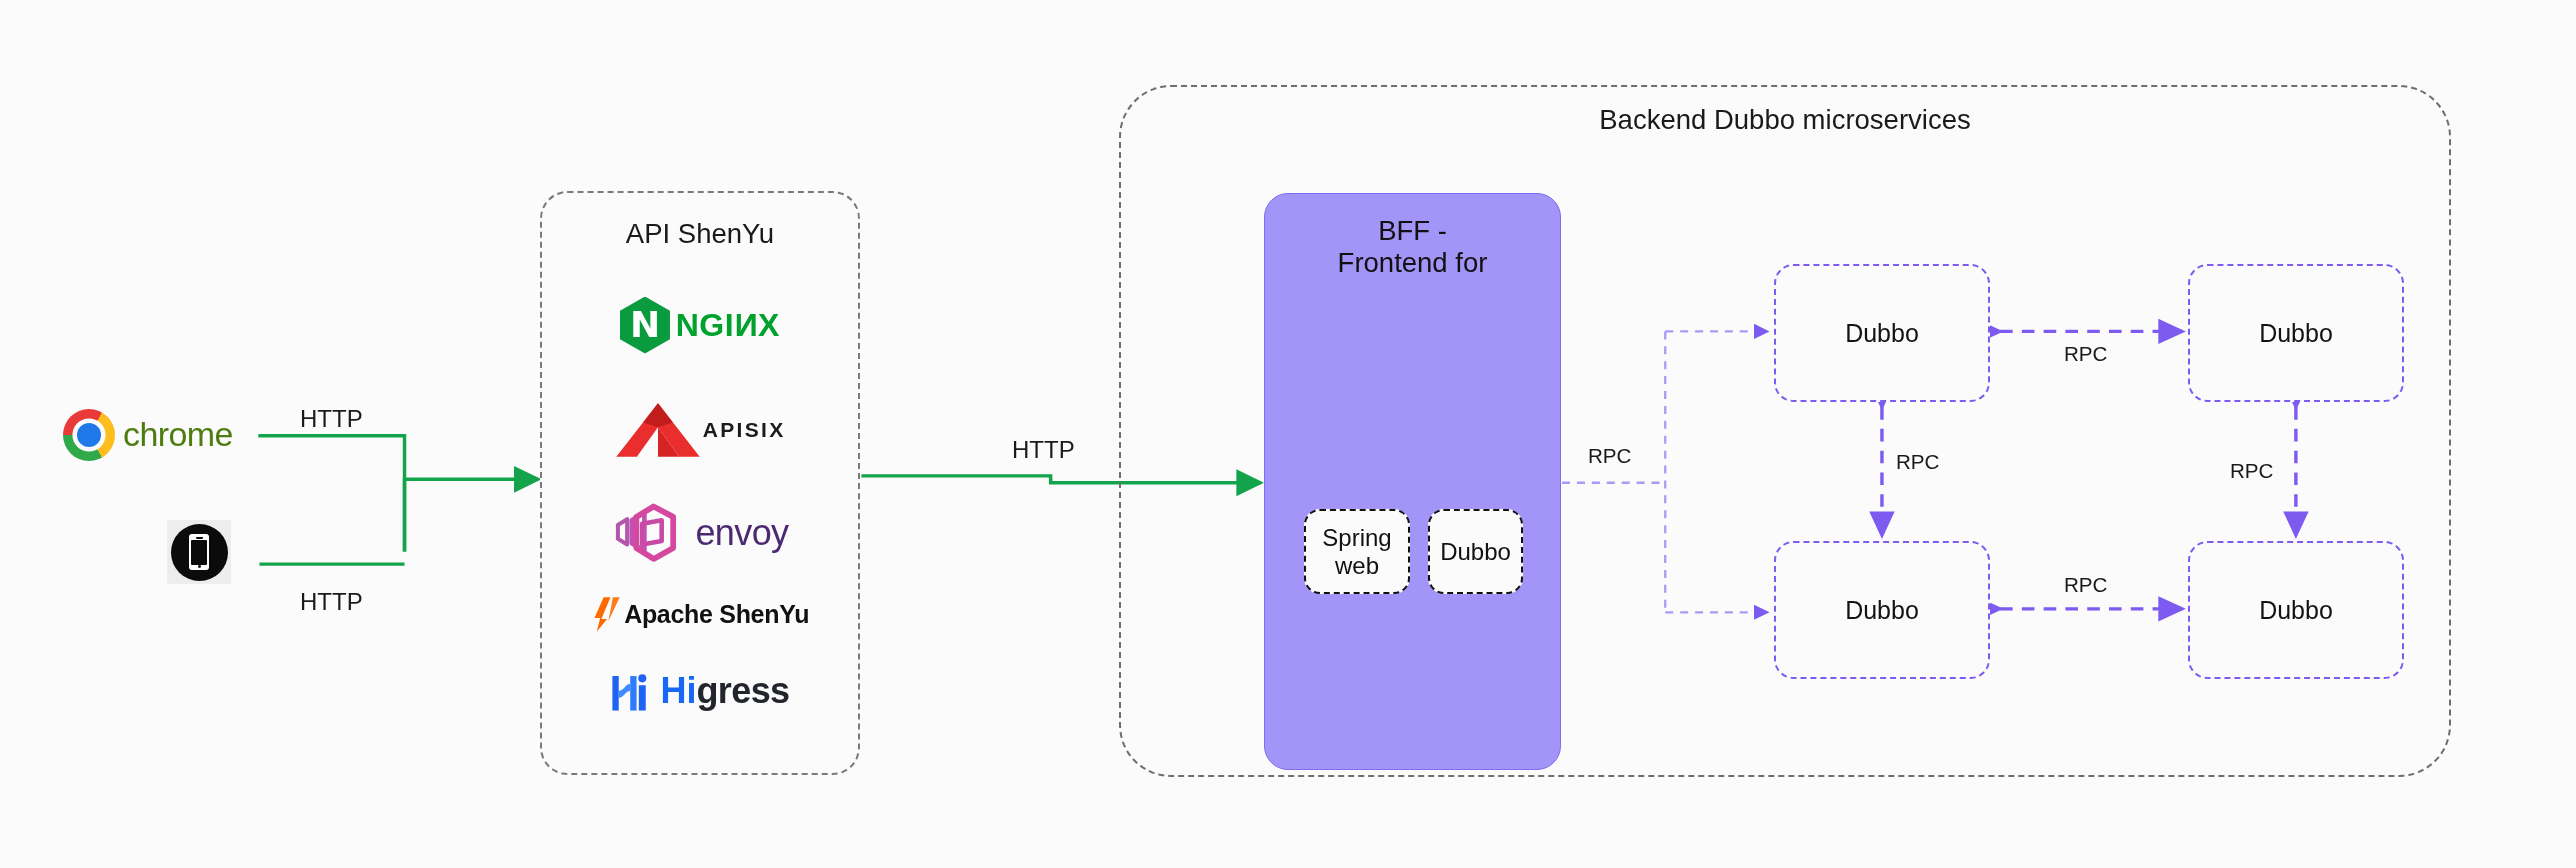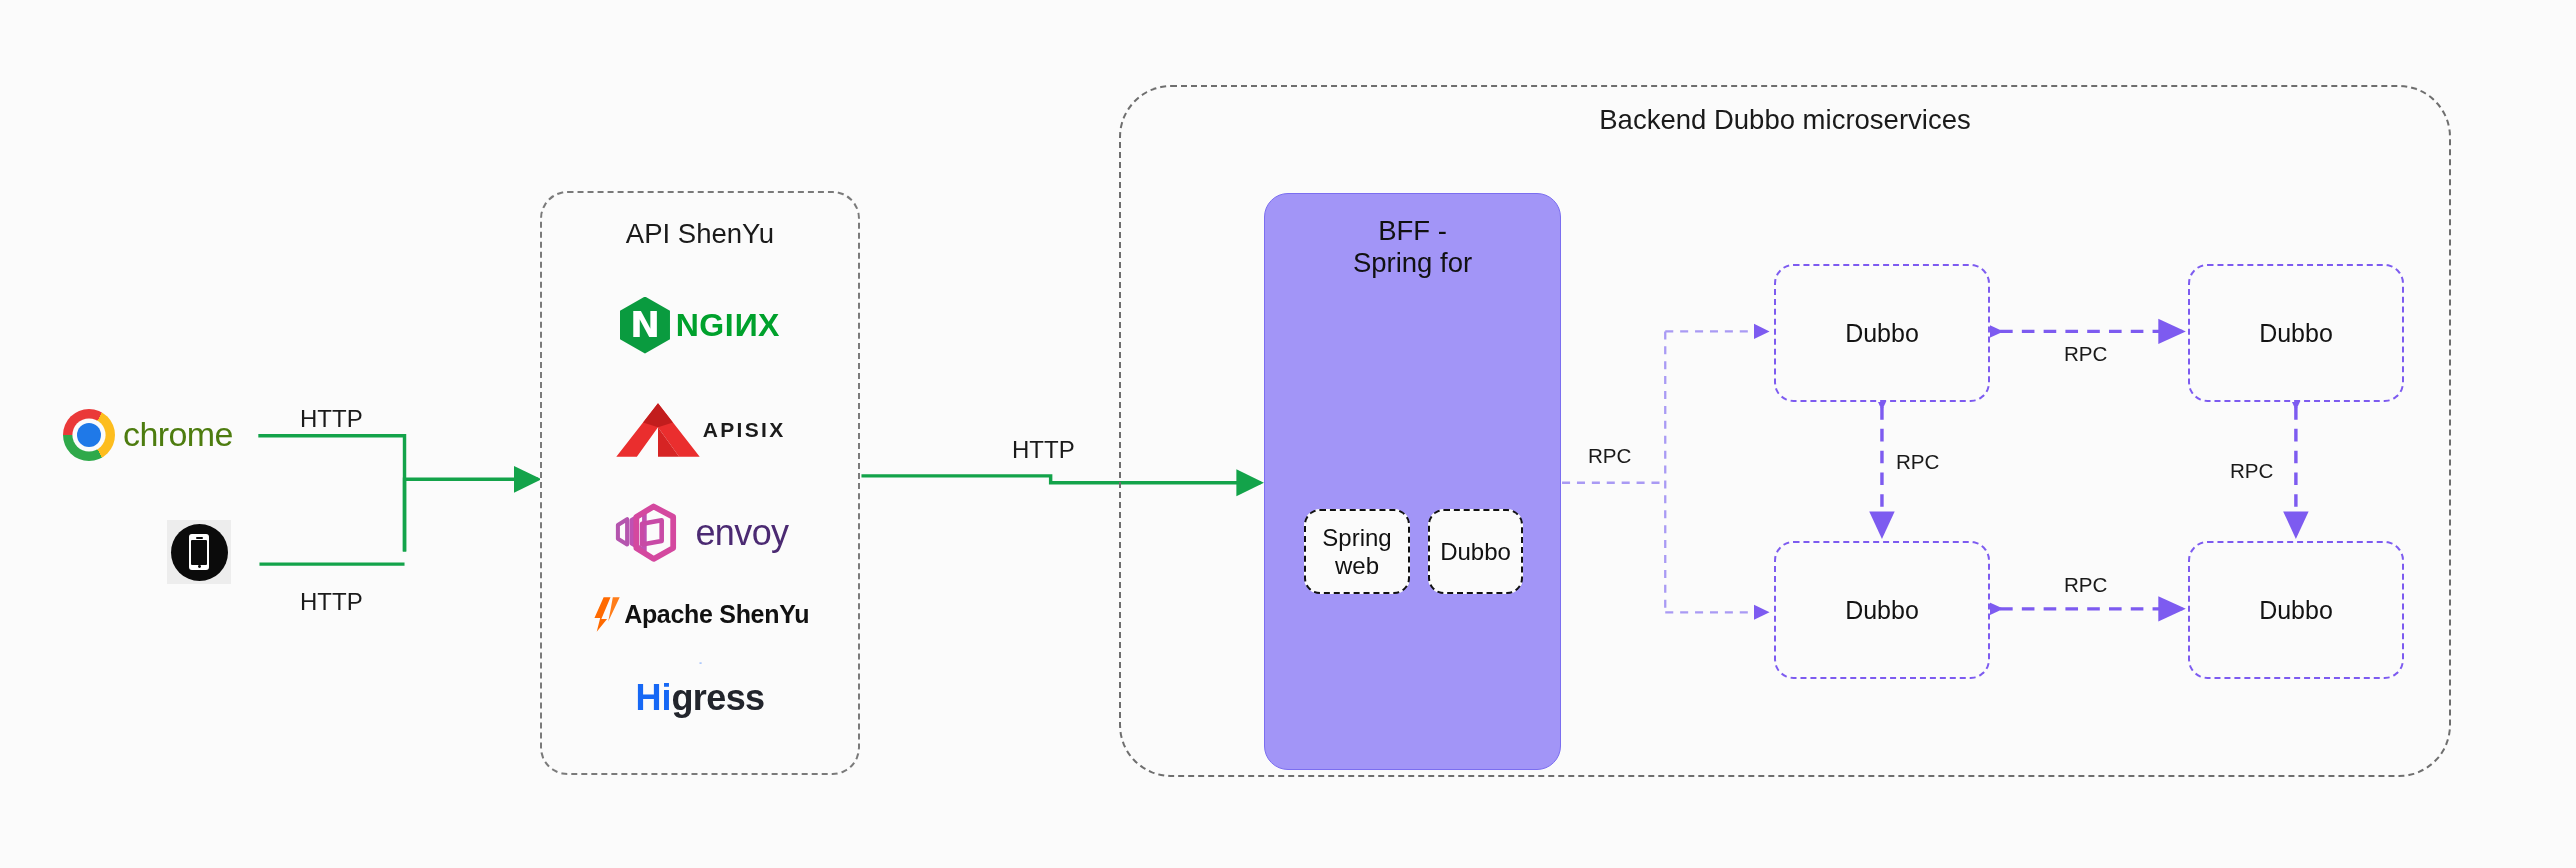--- a/index.html
+++ b/index.html
@@ -44,21 +44,21 @@
 
   
   .envoy-wrap{gap:8px;text-align:right;}
   .envoy-word{color:#4b2a72;font-size:36px;font-weight:400;letter-spacing:-0.6px;}
 
   
   .shenyu-wrap{gap:2.3px;}
   .shenyu-word{color:#111;font-size:25px;font-weight:700;letter-spacing:-0.3px;}
 
   
-  .higress-wrap{gap:13px;flex-direction:column;}
+  .higress-wrap{gap:13px;}
   .higress-hi{color:#1668f5;font-size:36px;font-weight:700;}
   .higress-rest{color:#22252c;font-size:36px;font-weight:700;letter-spacing:-0.6px;}
 
   
   #backend{
     left:1119px;top:85px;width:1332px;height:692px;
     border:2.3px dashed #6e6e6e;border-radius:52px;background:transparent;
     box-sizing:border-box;
   }
   #backend-title{
@@ -249,21 +249,21 @@
   </div>
 
   <div class="lbl lbl-http" style="left:1012px;top:436px;">HTTP</div>
 
   <div class="abs" id="backend"></div>
   <div id="backend-title">Backend Dubbo microservices</div>
 
   <div class="abs" id="bff">
     <div id="bff-title">
       <div>BFF -</div>
-      <div>Spring for</div>
+      <div>Frontend for</div>
     </div>
     <div class="bff-inner" id="bff-spring">
       <div>
         <div>Spring</div>
         <div>web</div>
       </div>
     </div>
     <div class="bff-inner" id="bff-dubbo">Dubbo</div>
   </div>
 

